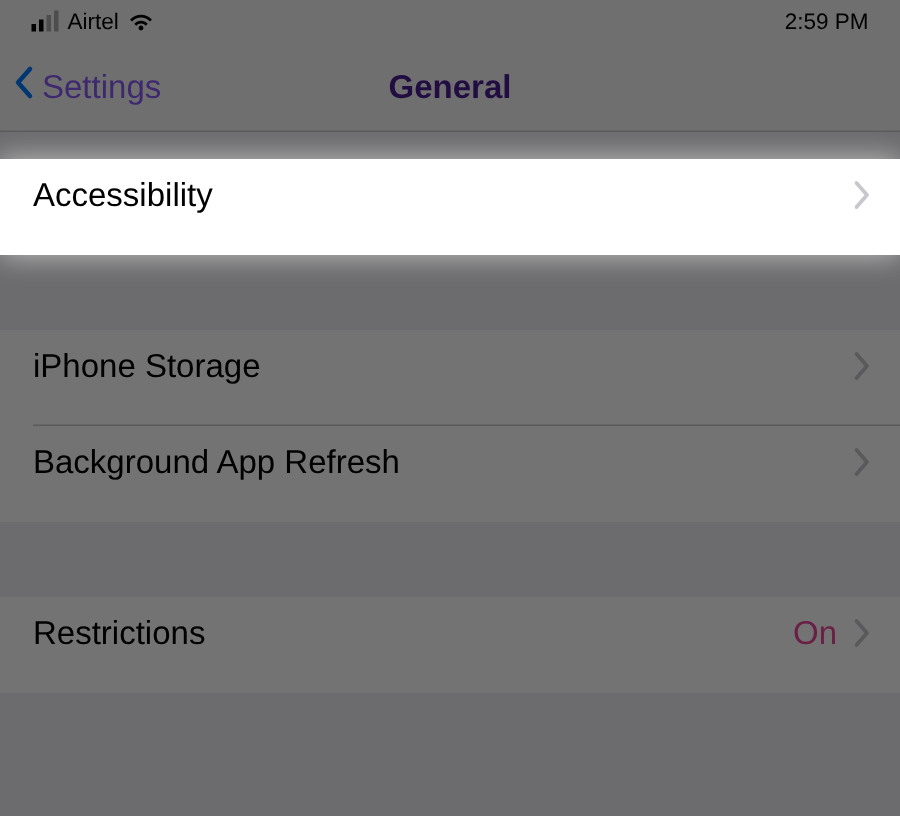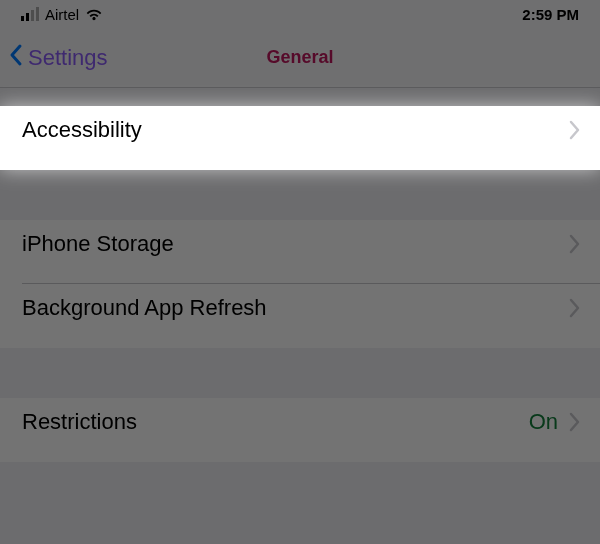--- a/index.html
+++ b/index.html
@@ -46,38 +46,38 @@
   .wifi-icon svg { display:block; }
   .battery {
     width: 28px; height: 13px; border: 1.5px solid #000; border-radius: 3px;
     position: relative; display:inline-block;
   }
   .battery::after {
     content:""; position:absolute; right:-4px; top:3px; width:2.5px; height:5px;
     background:#000; border-radius:0 2px 2px 0;
   }
   .battery-fill { position:absolute; left:1px; top:1px; bottom:1px; width:52%; background:#000; border-radius:1px;}
-  .time { font-weight:700; }
+  .time { font-weight:400; }
 
   
   .nav-bar {
     height: 60px;
     display:flex;
     align-items:center;
     justify-content:center;
     background:#f7f7f8;
     border-bottom:1px solid #c8c7cc;
     position:relative;
   }
   .nav-back {
     position:absolute; left:8px; top:0; bottom:0;
     display:flex; align-items:center; gap:4px;
     color:#8b5cf6; font-size:22px;
   }
-  .nav-title { font-size:18px; font-weight:600; color:#be185d; }
+  .nav-title { font-size:22px; font-weight:600; color:#4c1d95; }
 
   .content { }
 
   .group-gap { height: 36px; }
 
   .row {
     height: 64px;
     background:#fff;
     display:flex;
     align-items:center;
@@ -86,21 +86,21 @@
     font-size:22px;
     color:#000;
     position:relative;
   }
   .row + .row {
     border-top: none;
   }
   .row .sep {
     position:absolute; left:22px; right:0; bottom:0; height:1px; background:#c8c7cc;
   }
-  .row-right { display:flex; align-items:center; gap:10px; color:#15803d; font-size:22px;}
+  .row-right { display:flex; align-items:center; gap:10px; color:#ec4899; font-size:22px;}
   .chevron svg { display:block; }
 
   
   .highlight {
     position: relative;
     z-index: 10;
     box-shadow: 0 0 18px rgba(255,255,255,0.6);
   }
 
 </style>

